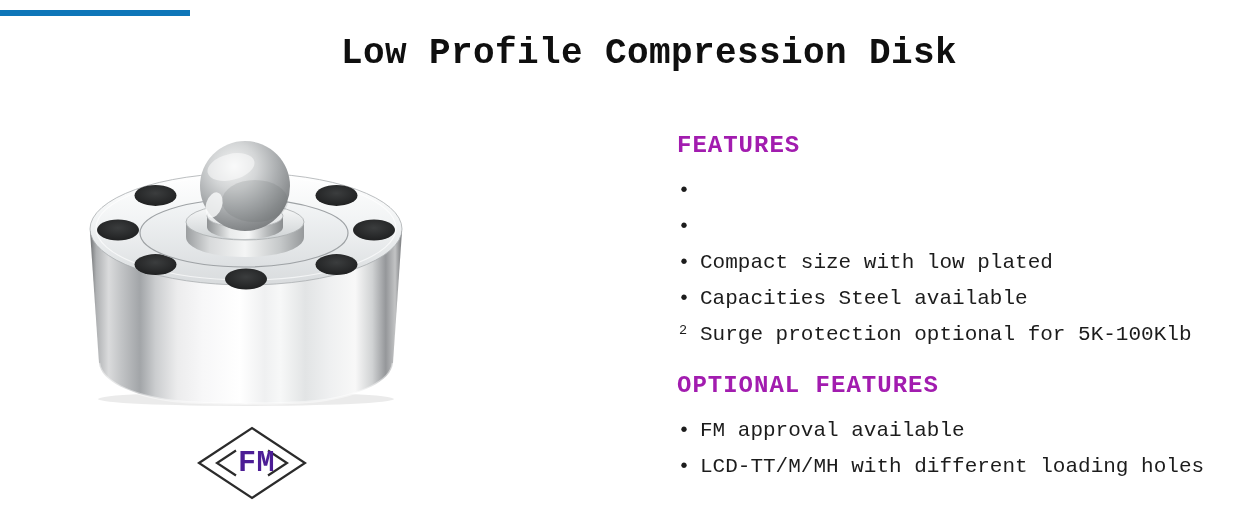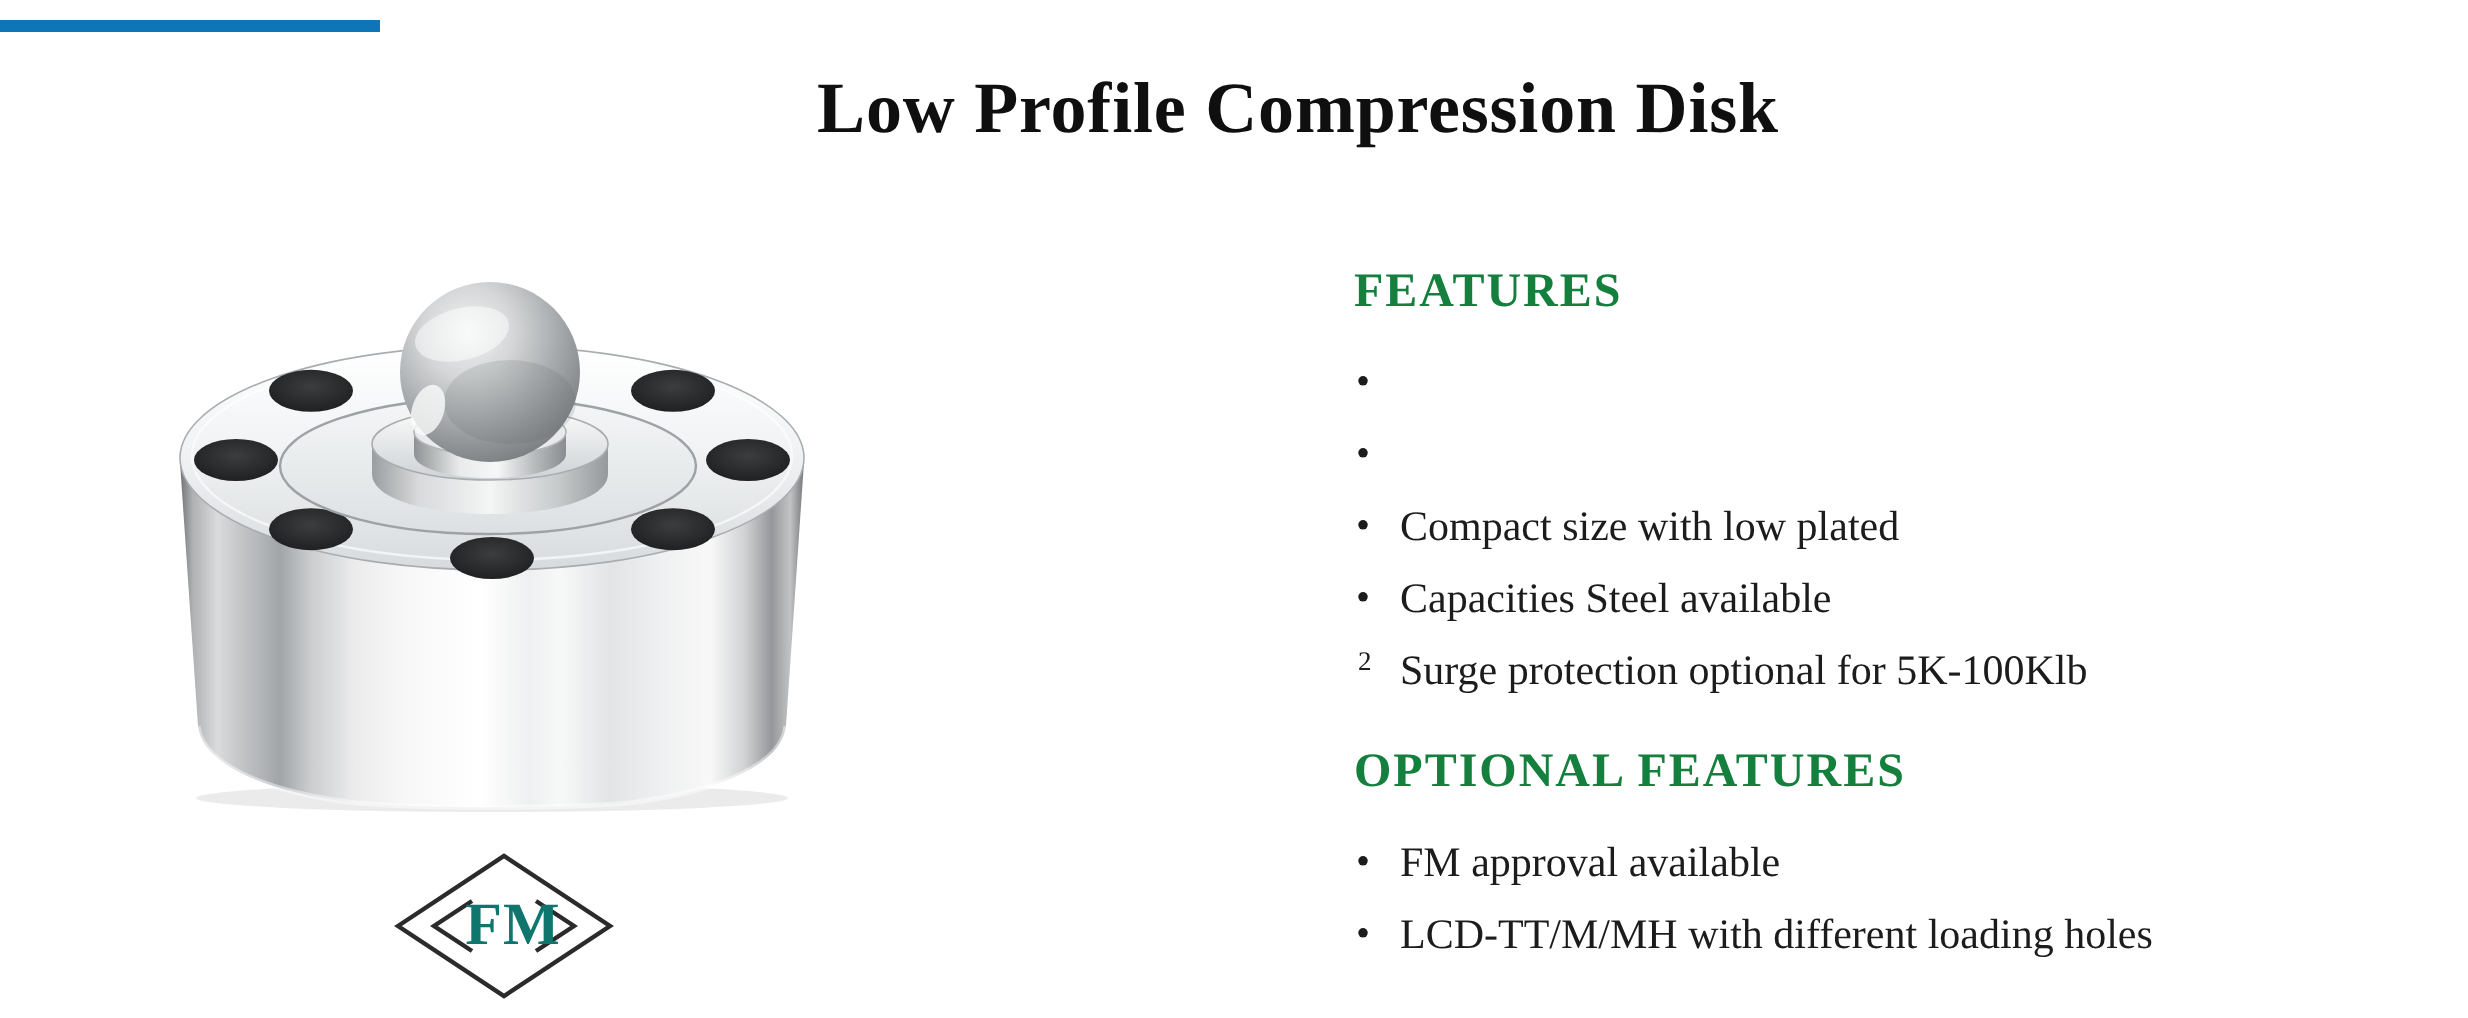--- a/index.html
+++ b/index.html
@@ -2,21 +2,21 @@
 <html><head>
 <meta charset="utf-8">
 <style>
   html, body { margin: 0; padding: 0; background: #ffffff; }
   .canvas {
     position: relative;
     width: 1234px;
     height: 509px;
     background: #ffffff;
     overflow: hidden;
-    font-family: Liberation Serif, serif;
+    font-family: Liberation Mono, monospace;
     color: #1e1e1e;
   }
 
   .top-bar {
     position: absolute;
     left: 0; top: 10;
     top: 10px;
     width: 190px;
     height: 6px;
     background: #0e76b8;
@@ -57,36 +57,36 @@
     width: 112px;
     height: 78px;
     display: flex;
     align-items: center;
     justify-content: center;
     padding-left: 9px;
     box-sizing: border-box;
     font-size: 30px;
     font-weight: 700;
     letter-spacing: 0.5px;
-    color: #0f766e;
+    color: #4c1d95;
   }
 
   .right-col {
     position: absolute;
     left: 677px;
     top: 133px;
     width: 548px;
   }
   .section-heading {
     margin: 0;
     font-size: 24px;
     line-height: 26px;
     font-weight: 700;
     letter-spacing: 1px;
-    color: #15803d;
+    color: #a21caf;
   }
   .section-heading.optional { margin-top: 20px; }
 
   ul.feature-list {
     list-style: none;
     margin: 14px 0 0 0;
     padding: 0;
   }
   ul.feature-list li {
     position: relative;

